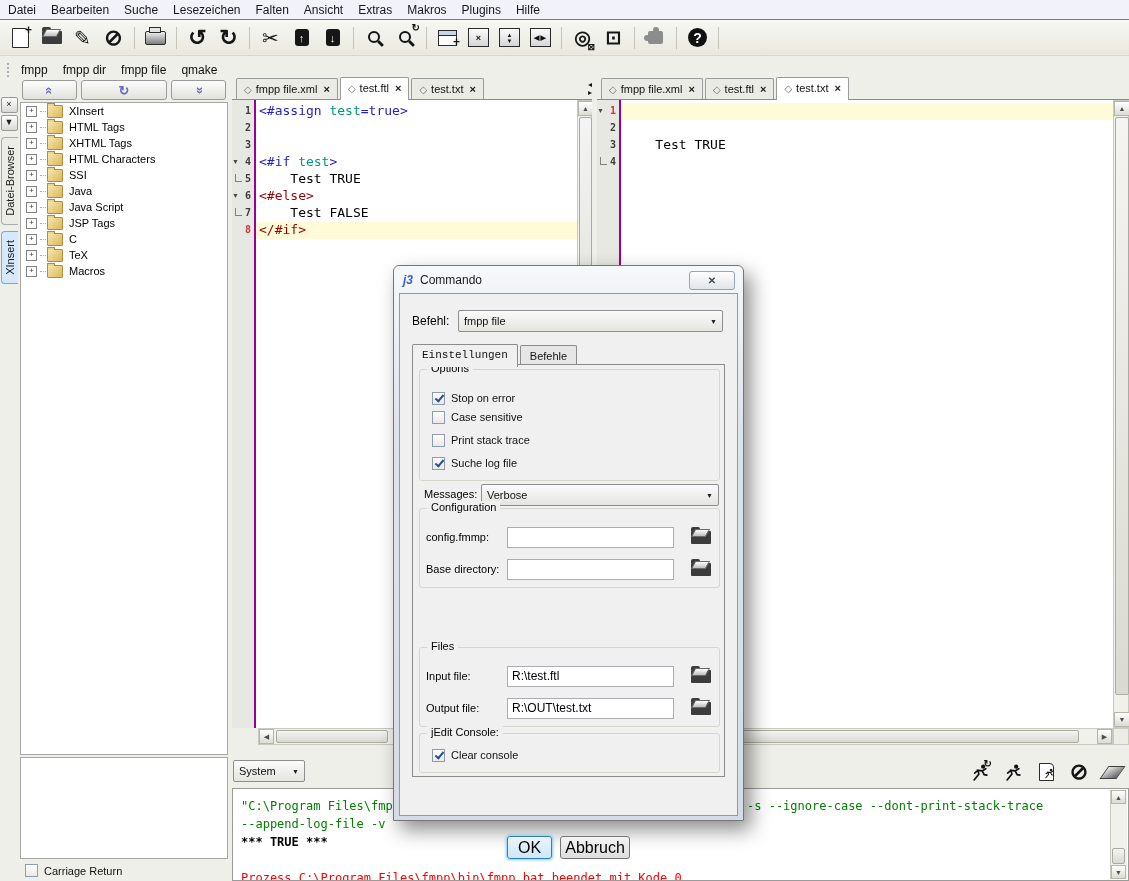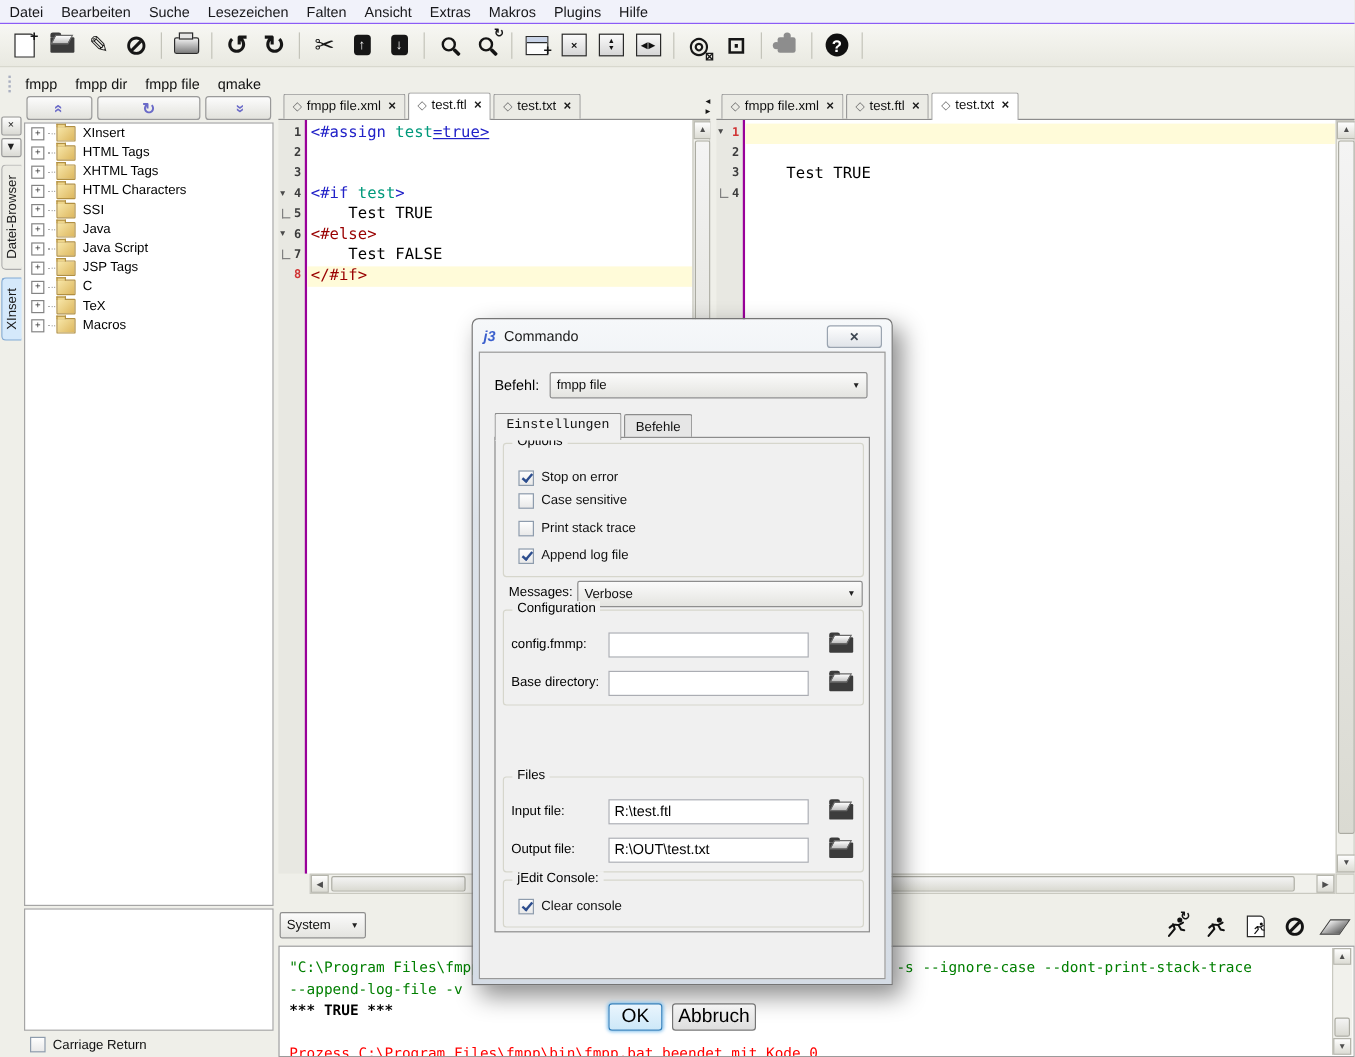--- a/index.html
+++ b/index.html
@@ -404,21 +404,21 @@
           <div class="grow">
             <span class="fold-end"></span>
             <span class="lnum">7</span>
           </div>
           <div class="grow cur">
             <span class="lnum">8</span>
           </div>
         </div>
       <div class="prule"></div>
       <div class="etext">
-          <div class="cline"><span style="color: rgb(34, 34, 200);">&lt;#assign</span><span style="color: rgb(0, 153, 123);"> test</span><span style="color: rgb(34, 34, 200); text-decoration: underline;">=true&gt;</span></div>
+          <div class="cline"><span style="color: rgb(34, 34, 200);">&lt;#assign</span><span style="color: rgb(0, 153, 123);"> test</span><span style="color: rgb(34, 34, 200);">=true&gt;</span></div>
           <div class="cline"></div>
           <div class="cline"></div>
           <div class="cline"><span style="color: rgb(34, 34, 200);">&lt;#if</span><span style="color: rgb(0, 153, 123);"> test</span><span style="color: rgb(34, 34, 200);">&gt;</span></div>
           <div class="cline"><span style="color: rgb(0, 0, 0);">    Test TRUE</span></div>
           <div class="cline"><span style="color: rgb(153, 0, 0);">&lt;#else&gt;</span></div>
           <div class="cline"><span style="color: rgb(0, 0, 0);">    Test FALSE</span></div>
           <div class="cline cur" style="background: rgb(255, 251, 217);"><span style="color: rgb(153, 0, 0);">&lt;/#if&gt;</span></div>
         </div>
     </div>
     <div class="sb vscroll-l">
@@ -582,21 +582,21 @@
           <div class="chkrow" style="top:39px;">
             <span class="cb"></span>
             <span>Case sensitive</span>
           </div>
           <div class="chkrow" style="top:62px;">
             <span class="cb"></span>
             <span>Print stack trace</span>
           </div>
           <div class="chkrow" style="top:85px;">
             <span class="cb checked"></span>
-            <span>Append log file</span>
+            <span>Suche log file</span>
           </div>
         </div>
 
         <div class="msgrow">
           <span class="dlabel" style="font-size:11px;">Messages:</span>
           <div class="combo msgcombo">
             <span>Verbose</span>
             <span class="arr">▼</span>
           </div>
         </div>

